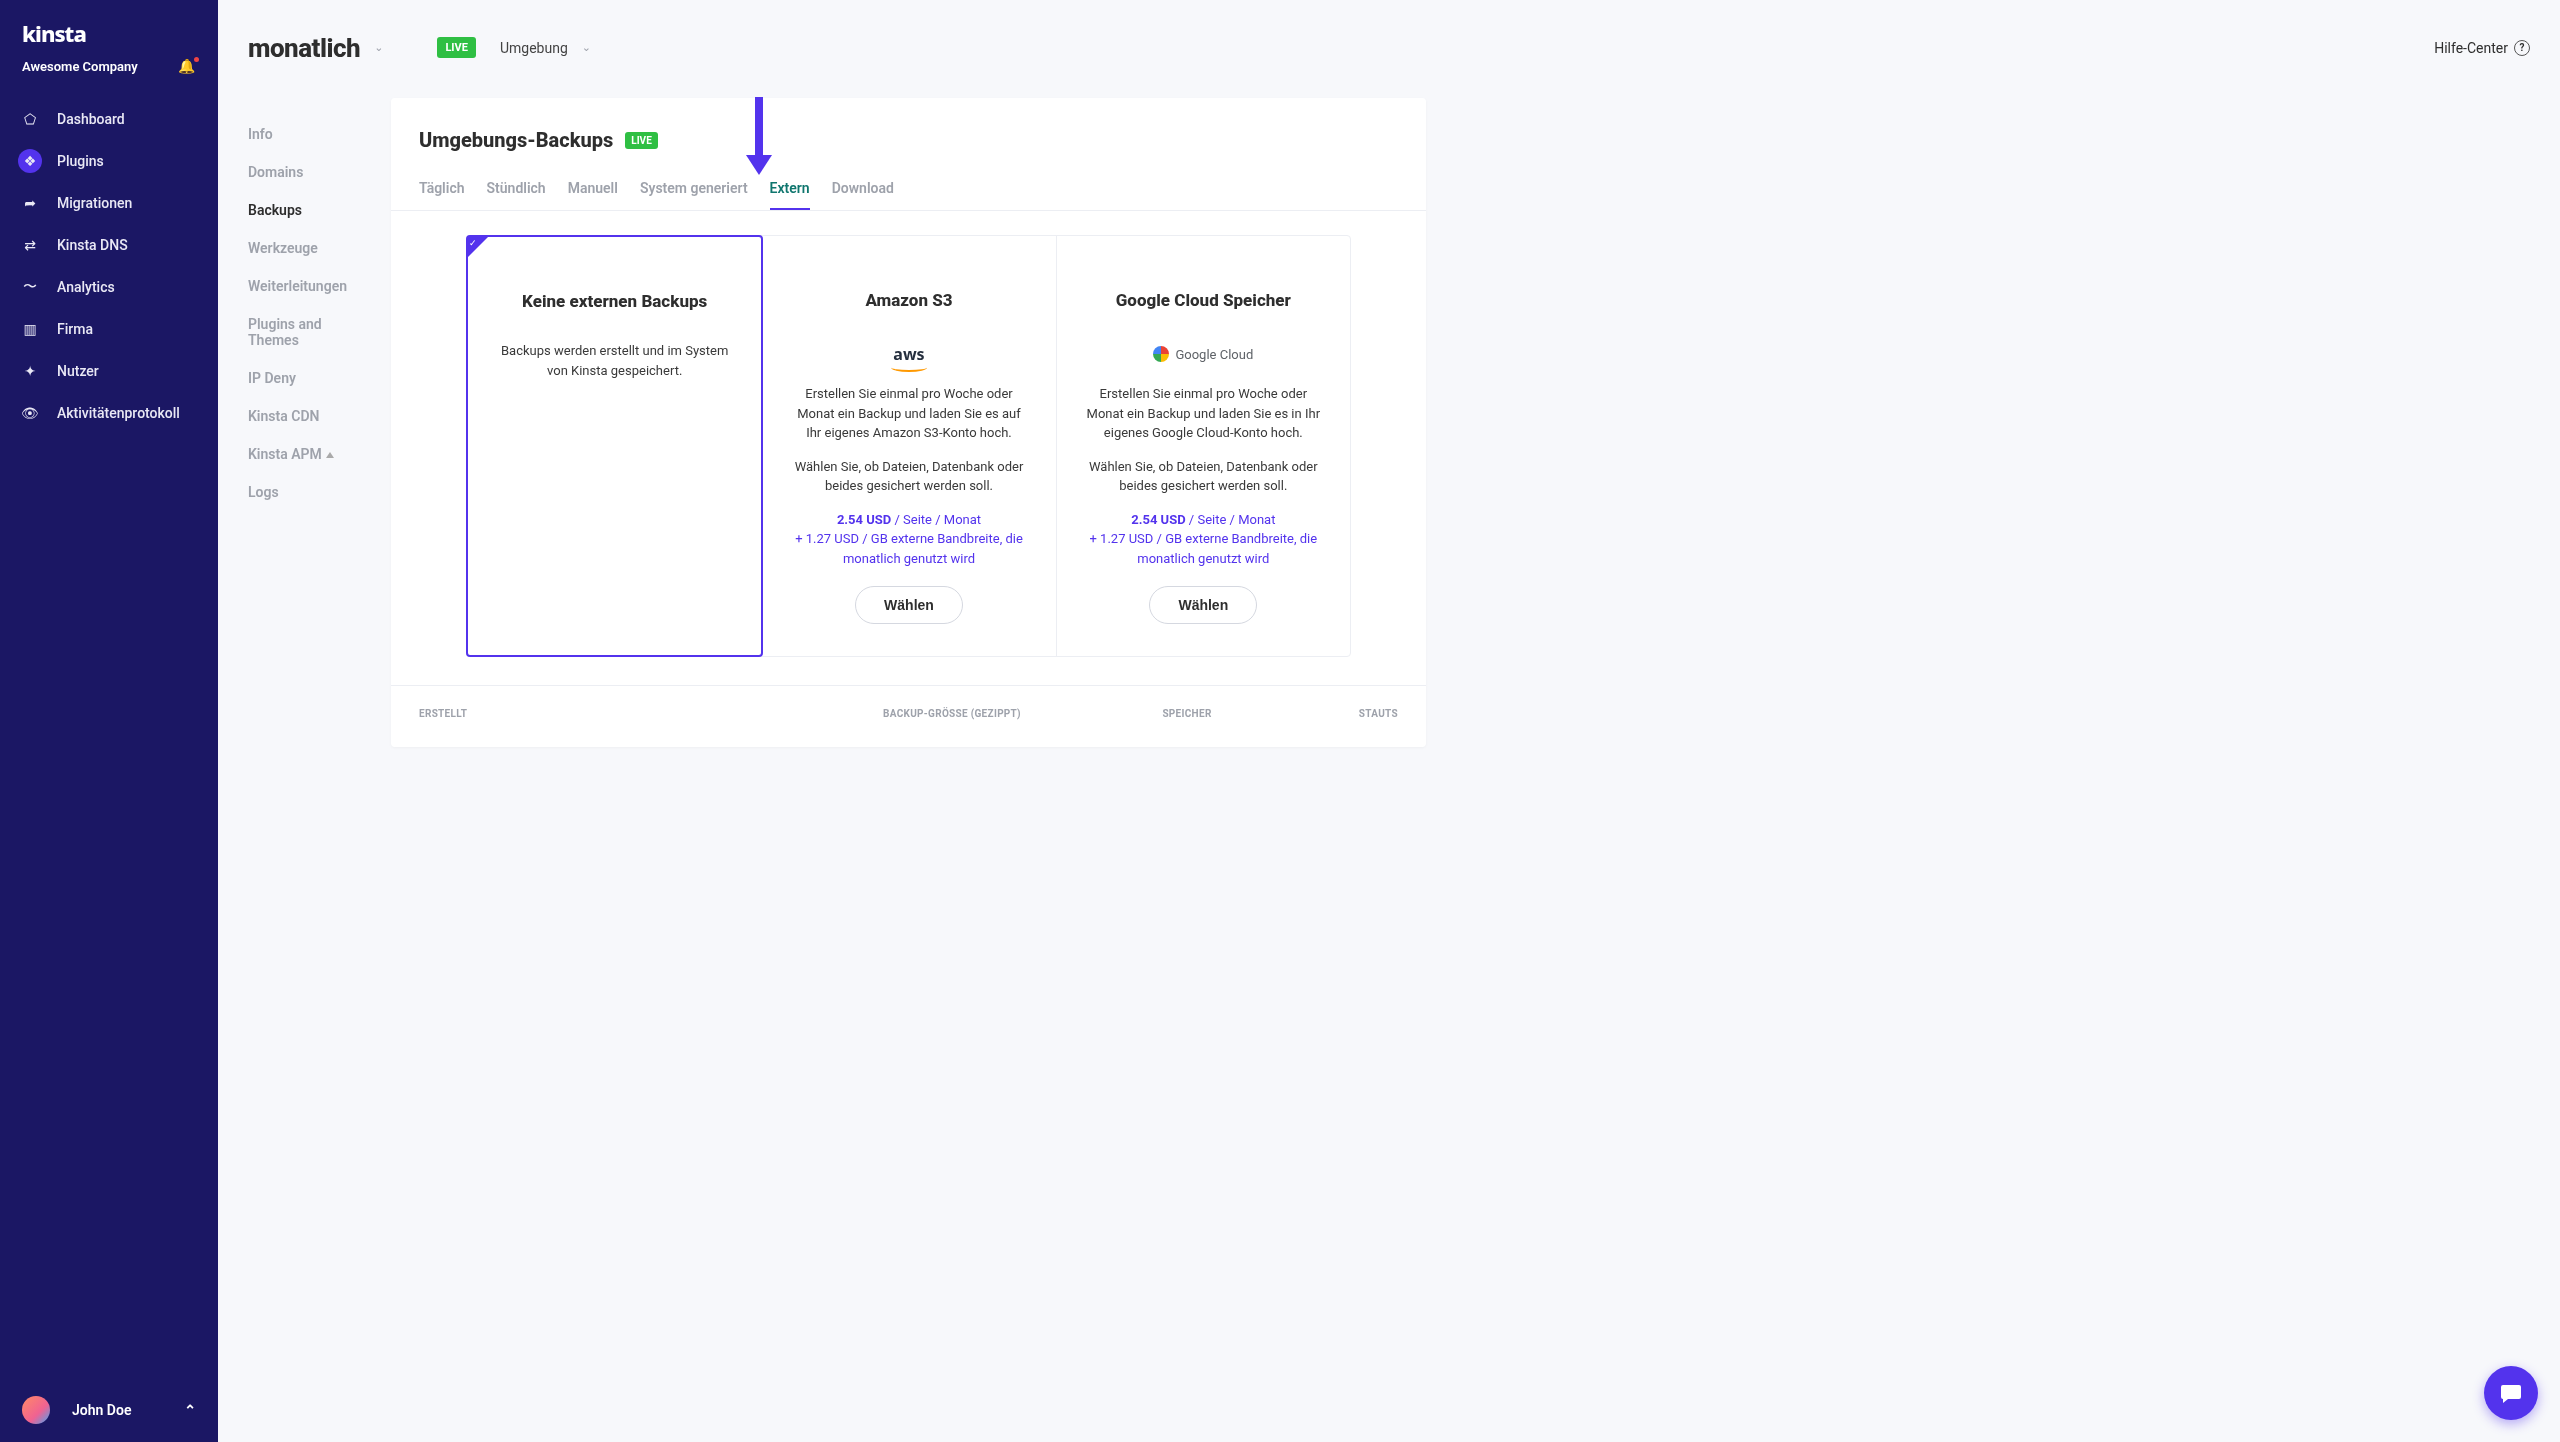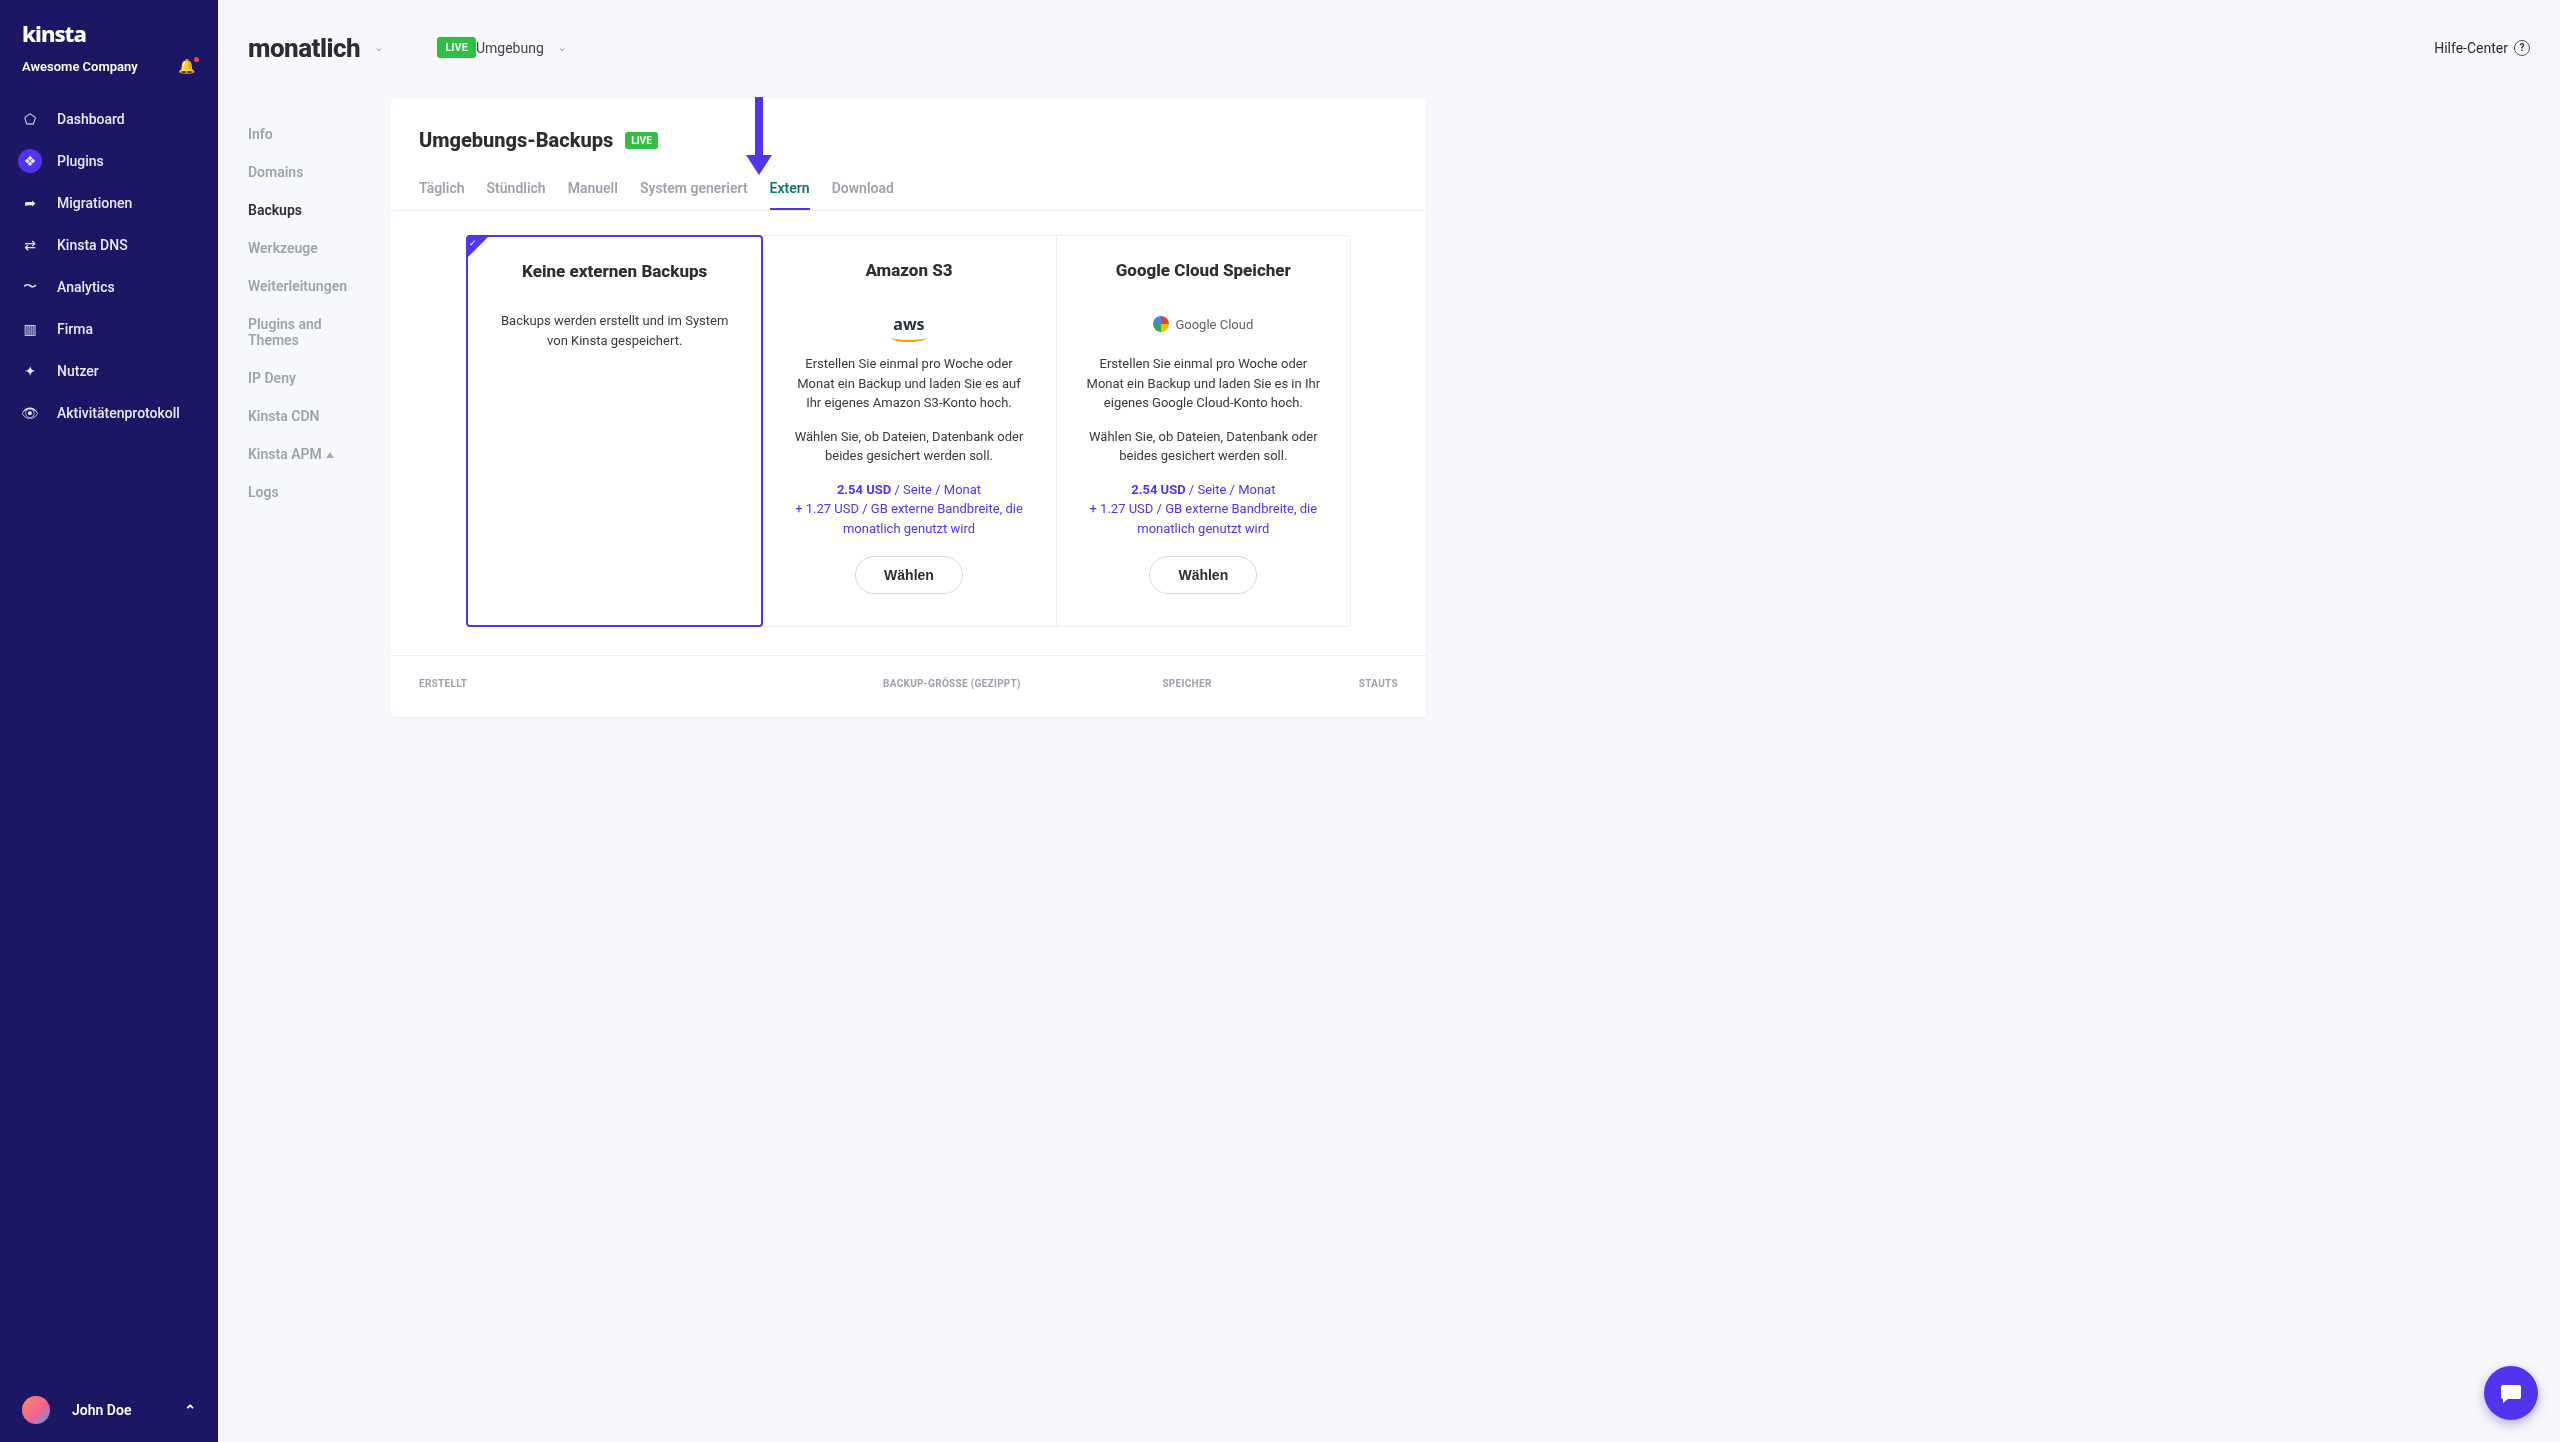--- a/index.html
+++ b/index.html
@@ -118,21 +118,21 @@
     .live-badge {
       display: inline-block;
       background: #2fbf43;
       color: #fff;
       font-size: 11px;
       font-weight: 700;
       padding: 4px 8px;
       border-radius: 3px;
       margin-left: 40px;
     }
-    .env-label { font-size: 14px; color: #444; margin-left: 0; text-align: right; }
+    .env-label { font-size: 14px; color: #444; margin-left: 24px; text-align: right; }
     .help {
       margin-left: auto;
       font-size: 14px;
       color: #2e2e2e;
       display: flex; align-items: center; gap: 6px;
     }
     .help-q {
       width: 16px; height: 16px; border:1.5px solid #555; border-radius:50%;
       display:inline-flex; align-items:center; justify-content:center;
       font-size: 10px; font-weight:700;
@@ -177,21 +177,21 @@
     }
     .cards {
       display: flex;
       margin: 24px 75px 28px;
       border: 1px solid #eceef3;
       border-radius: 4px;
       overflow: visible;
     }
     .card {
       flex: 1;
-      padding: 24px 26px 32px;
+      padding: 54px 26px 32px;
       text-align: center;
       border-right: 1px solid #eceef3;
       position: relative;
     }
     .card:last-child { border-right: none; }
     .card.selected {
       border: 2px solid #5333ed;
       border-radius: 4px;
       margin: -1px;
     }

